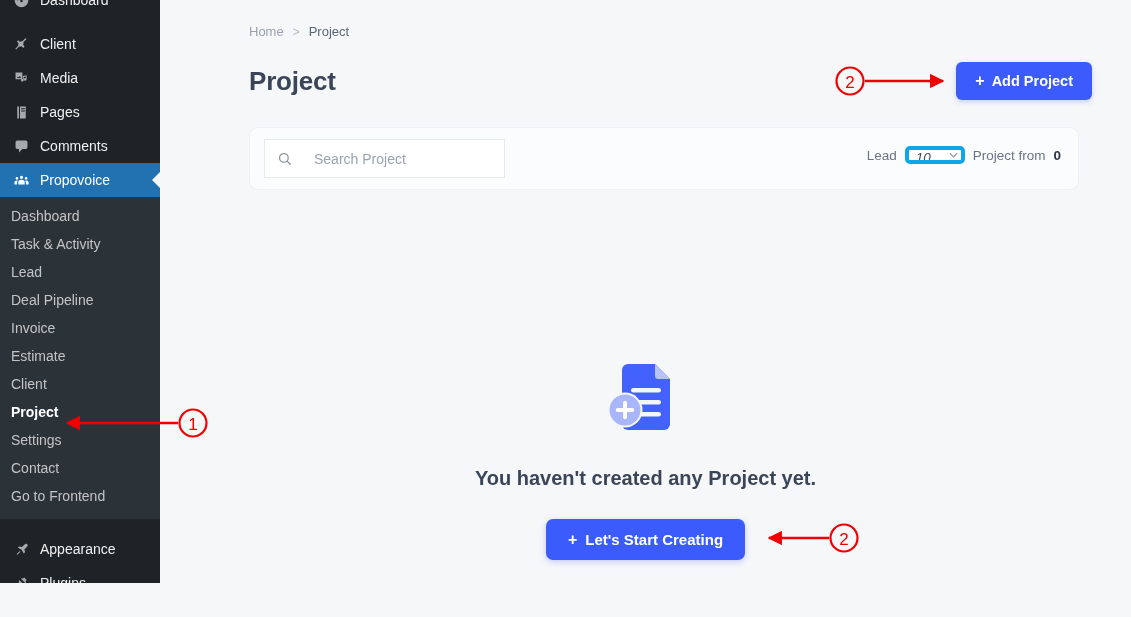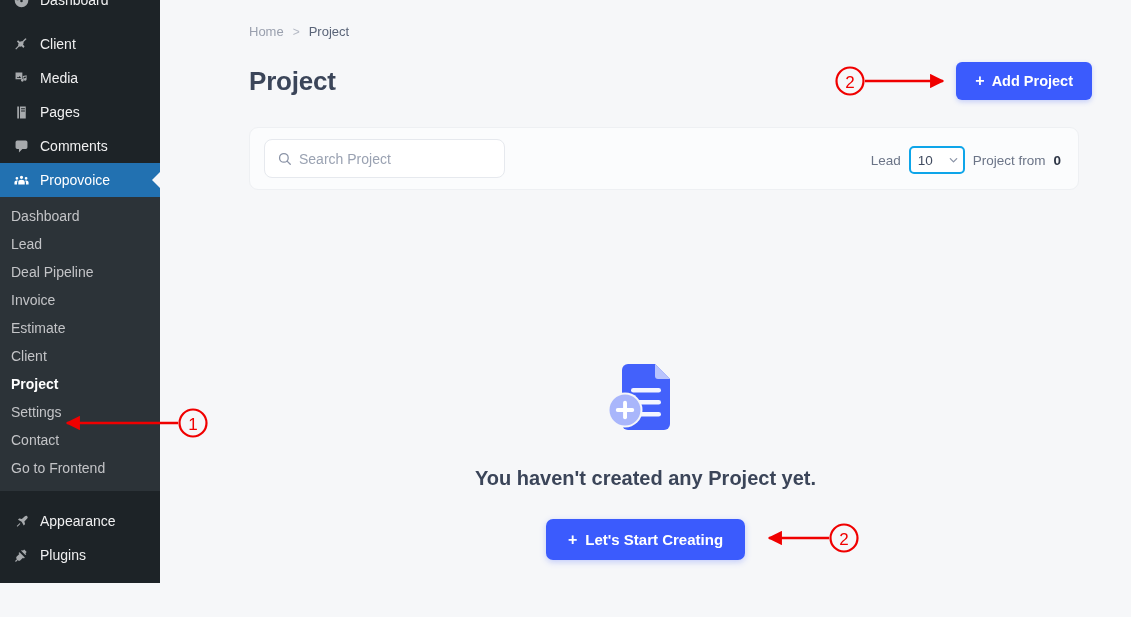--- a/index.html
+++ b/index.html
@@ -115,24 +115,24 @@
     width: 830px; height: 63px;
     background: #fbfcfd;
     border-radius: 9px;
     border: 1px solid #eef0f3;
   }
   .search-wrap {
     position: absolute; left: 14px; top: 11px;
     width: 241px; height: 39px;
     background: #fff;
     border: 1px solid #e6e9ee;
-    border-radius: 8px;
+    border-radius: 0;
     display: flex; align-items: center;
     padding: 0 12px;
-    gap: 4px;
+    gap: 19px;
   }
   .search-wrap .s-ico { color:#8a93a6; display:flex; flex:none; }
   .search-input {
     border: none; outline: none; background: transparent;
     font-family: "Liberation Sans", sans-serif;
     font-size: 14px; color: #3b4559;
     width: 100%;
   }
   .search-input::placeholder { color: #9aa2b2; }
 
@@ -140,25 +140,25 @@
     position: absolute; right: 17px; top: 18px;
     display: flex; align-items: center;
     gap: 8px;
     font-size: 13.5px; color: #6b7487;
   }
   .show-select {
     appearance: none; -webkit-appearance: none;
     font-family: "Liberation Sans", sans-serif;
     font-size: 13.5px; color: #424c60;
     background: #fff;
-    border: 2px solid #0ea5e9;
+    border: 4px solid #0ea5e9;
     border-radius: 5px;
-    height: 28px;
+    height: 18px;
     padding: 0 22px 0 7px;
-    outline: none; cursor: pointer;
+    outline: none; cursor: pointer; font-style: italic;
   }
   .select-holder { position: relative; display:inline-flex; align-items:center; }
   .select-holder .chev {
     position: absolute; right: 6px; top: 50%;
     transform: translateY(-50%);
     pointer-events: none; color:#8a93a6;
     display:flex;
   }
   .from-count { color:#2c3444; font-weight: bold; }
 
@@ -256,20 +256,21 @@
         <svg width="17" height="17" viewBox="0 0 20 20" fill="currentColor">
             <path d="M10 4.4a1.9 1.9 0 1 1 0 3.8 1.9 1.9 0 0 1 0-3.8zM4.6 5.8a1.6 1.6 0 1 1 0 3.2 1.6 1.6 0 0 1 0-3.2zm10.8 0a1.6 1.6 0 1 1 0 3.2 1.6 1.6 0 0 1 0-3.2zM10 9.2c2.1 0 3.8 1.1 3.8 2.5v2.9H6.2v-2.9c0-1.4 1.7-2.5 3.8-2.5zM4.4 10c.5 0 1 .1 1.4.3-.7.6-1.1 1.4-1.1 2.3v2h-3v-2.4c0-1.2 1.2-2.2 2.7-2.2zm11.2 0c1.5 0 2.7 1 2.7 2.2v2.4h-3v-2c0-.9-.4-1.7-1.1-2.3.4-.2.9-.3 1.4-.3z"></path>
           </svg>
       </span>
       <span>Propovoice</span>
     </div>
   </div>
 
   <div class="wp-sub">
     <div class="wp-sub-item">Dashboard</div>
+    <div class="wp-sub-item">Task &amp; Activity</div>
     <div class="wp-sub-item">Lead</div>
     <div class="wp-sub-item">Deal Pipeline</div>
     <div class="wp-sub-item">Invoice</div>
     <div class="wp-sub-item">Estimate</div>
     <div class="wp-sub-item">Client</div>
     <div class="wp-sub-item current">Project</div>
     <div class="wp-sub-item">Settings</div>
     <div class="wp-sub-item">Contact</div>
     <div class="wp-sub-item">Go to Frontend</div>
   </div>

